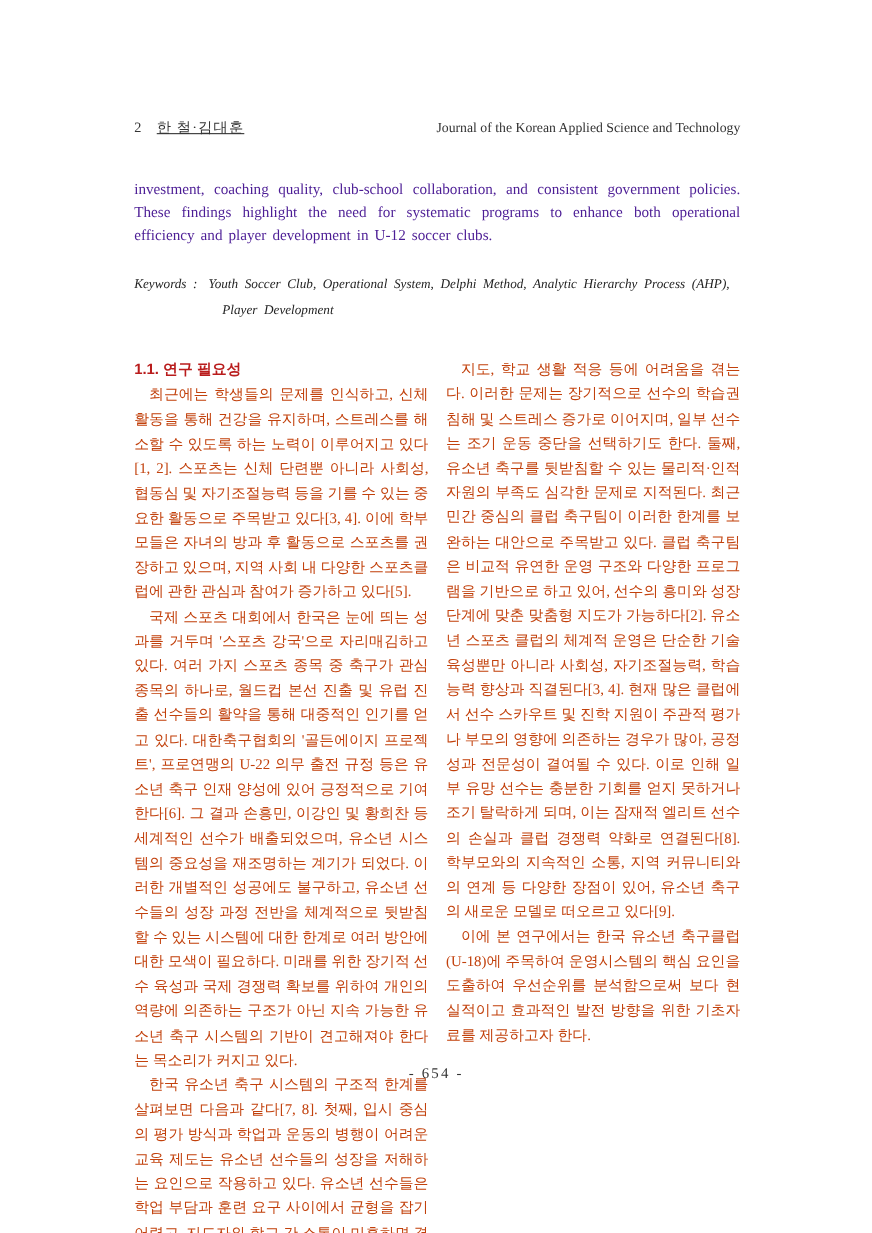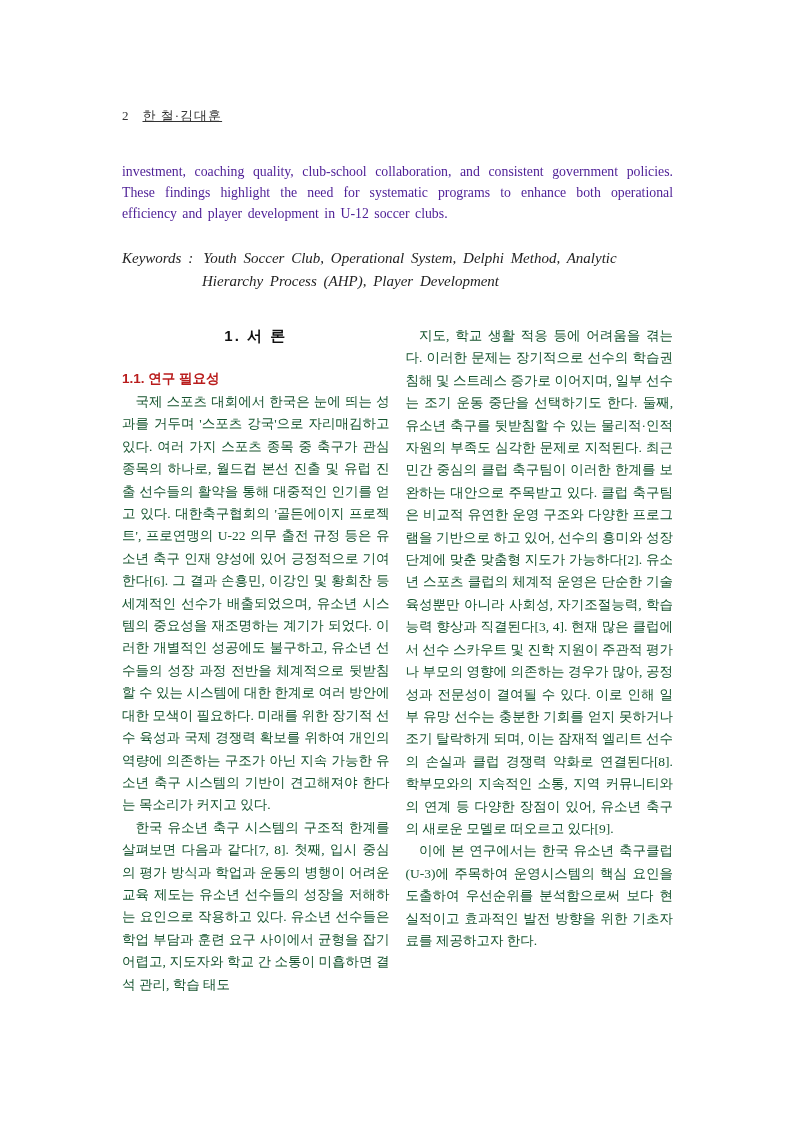--- a/index.html
+++ b/index.html
@@ -50,21 +50,21 @@
     font-size: 13.8px;
     line-height: 21px;
     text-align: justify;
     color: #4c1d95;
     word-spacing: 2px;
   }
   
   .keywords {
     margin-top: 23px;
     font-style: italic;
-    font-size: 15px;
+    font-size: 12px;
     line-height: 23px;
     padding-left: 80px;
     text-indent: -80px;
     color: #222222;
     word-spacing: 3px;
   }
   .keywords .kw-label {
     padding-right: 10px;
   }
   
@@ -94,21 +94,21 @@
     margin: 0 0 1px 0;
     color: #b91c1c;
   }
   .kr-para {
     font-size: 13.5px;
     line-height: 22.4px;
     text-align: justify;
     text-indent: 1em;
     margin: 0;
     word-break: break-all;
-    color: #14532d;
+    color: #c2410c;
   }
   
   .footer {
     position: absolute;
     left: 0;
     right: 0;
     top: 968px;
     text-align: center;
     font-size: 13.5px;
     letter-spacing: 2px;
@@ -119,37 +119,39 @@
 <body>
 
 <div class="page">
   <div class="content">
 
     <div class="running-head">
       <span class="left-group">
         <span>2</span>
         <span class="authors">한 철·김대훈</span>
       </span>
+      <span class="journal">Journal of the Korean Applied Science and Technology</span>
     </div>
 
     <p class="abstract">investment, coaching quality, club-school collaboration, and consistent government policies. These findings highlight the need for systematic programs to enhance both operational efficiency and player development in U-12 soccer clubs.</p>
 
     <p class="keywords"><span class="kw-label">Keywords :</span><span>Youth Soccer Club, Operational System, Delphi Method, Analytic Hierarchy Process (AHP), Player Development</span></p>
 
     <div class="columns">
 
       <div class="col">
-        <div class="section-title">1. 서 론</div>
         <div class="subsection-title">1.1. 연구 필요성</div>
+        <p class="kr-para">최근에는 학생들의 문제를 인식하고, 신체 활동을 통해 건강을 유지하며, 스트레스를 해소할 수 있도록 하는 노력이 이루어지고 있다[1, 2]. 스포츠는 신체 단련뿐 아니라 사회성, 협동심 및 자기조절능력 등을 기를 수 있는 중요한 활동으로 주목받고 있다[3, 4]. 이에 학부모들은 자녀의 방과 후 활동으로 스포츠를 권장하고 있으며, 지역 사회 내 다양한 스포츠클럽에 관한 관심과 참여가 증가하고 있다[5].</p>
         <p class="kr-para">국제 스포츠 대회에서 한국은 눈에 띄는 성과를 거두며 '스포츠 강국'으로 자리매김하고 있다. 여러 가지 스포츠 종목 중 축구가 관심 종목의 하나로, 월드컵 본선 진출 및 유럽 진출 선수들의 활약을 통해 대중적인 인기를 얻고 있다. 대한축구협회의 '골든에이지 프로젝트', 프로연맹의 U-22 의무 출전 규정 등은 유소년 축구 인재 양성에 있어 긍정적으로 기여한다[6]. 그 결과 손흥민, 이강인 및 황희찬 등 세계적인 선수가 배출되었으며, 유소년 시스템의 중요성을 재조명하는 계기가 되었다. 이러한 개별적인 성공에도 불구하고, 유소년 선수들의 성장 과정 전반을 체계적으로 뒷받침할 수 있는 시스템에 대한 한계로 여러 방안에 대한 모색이 필요하다. 미래를 위한 장기적 선수 육성과 국제 경쟁력 확보를 위하여 개인의 역량에 의존하는 구조가 아닌 지속 가능한 유소년 축구 시스템의 기반이 견고해져야 한다는 목소리가 커지고 있다.</p>
         <p class="kr-para">한국 유소년 축구 시스템의 구조적 한계를 살펴보면 다음과 같다[7, 8]. 첫째, 입시 중심의 평가 방식과 학업과 운동의 병행이 어려운 교육 제도는 유소년 선수들의 성장을 저해하는 요인으로 작용하고 있다. 유소년 선수들은 학업 부담과 훈련 요구 사이에서 균형을 잡기 어렵고, 지도자와 학교 간 소통이 미흡하면 결석 관리, 학습 태도</p>
       </div>
 
       <div class="col">
         <p class="kr-para">지도, 학교 생활 적응 등에 어려움을 겪는다. 이러한 문제는 장기적으로 선수의 학습권 침해 및 스트레스 증가로 이어지며, 일부 선수는 조기 운동 중단을 선택하기도 한다. 둘째, 유소년 축구를 뒷받침할 수 있는 물리적·인적 자원의 부족도 심각한 문제로 지적된다. 최근 민간 중심의 클럽 축구팀이 이러한 한계를 보완하는 대안으로 주목받고 있다. 클럽 축구팀은 비교적 유연한 운영 구조와 다양한 프로그램을 기반으로 하고 있어, 선수의 흥미와 성장 단계에 맞춘 맞춤형 지도가 가능하다[2]. 유소년 스포츠 클럽의 체계적 운영은 단순한 기술 육성뿐만 아니라 사회성, 자기조절능력, 학습능력 향상과 직결된다[3, 4]. 현재 많은 클럽에서 선수 스카우트 및 진학 지원이 주관적 평가나 부모의 영향에 의존하는 경우가 많아, 공정성과 전문성이 결여될 수 있다. 이로 인해 일부 유망 선수는 충분한 기회를 얻지 못하거나 조기 탈락하게 되며, 이는 잠재적 엘리트 선수의 손실과 클럽 경쟁력 약화로 연결된다[8]. 학부모와의 지속적인 소통, 지역 커뮤니티와의 연계 등 다양한 장점이 있어, 유소년 축구의 새로운 모델로 떠오르고 있다[9].</p>
-        <p class="kr-para">이에 본 연구에서는 한국 유소년 축구클럽(U-3)에 주목하여 운영시스템의 핵심 요인을 도출하여 우선순위를 분석함으로써 보다 현실적이고 효과적인 발전 방향을 위한 기초자료를 제공하고자 한다.</p>
+        <p class="kr-para">이에 본 연구에서는 한국 유소년 축구클럽(U-18)에 주목하여 운영시스템의 핵심 요인을 도출하여 우선순위를 분석함으로써 보다 현실적이고 효과적인 발전 방향을 위한 기초자료를 제공하고자 한다.</p>
 
       </div>
 
     </div>
   </div>
 
+  <div class="footer">- 654 -</div>
 </div>
 
 </body></html>

